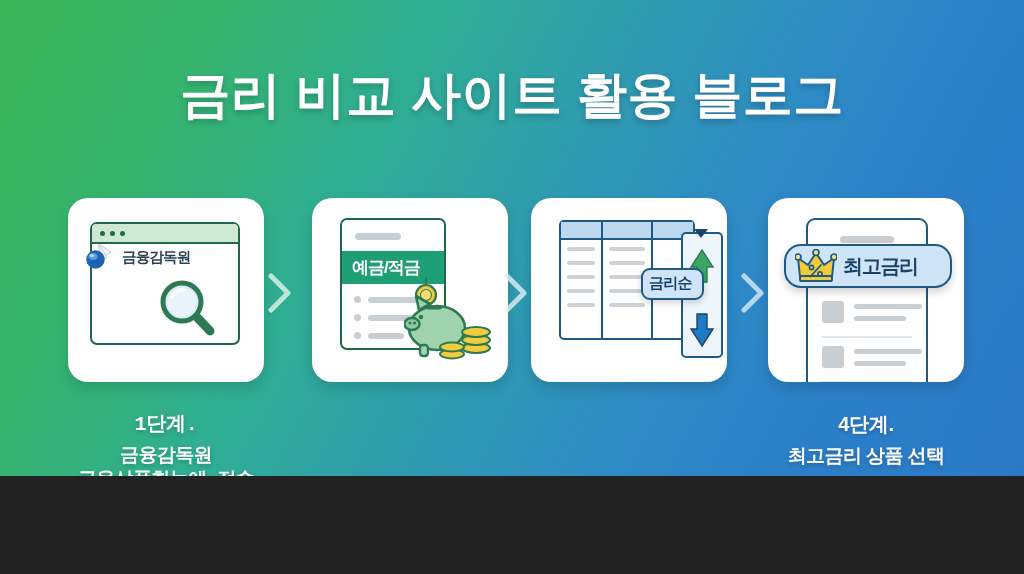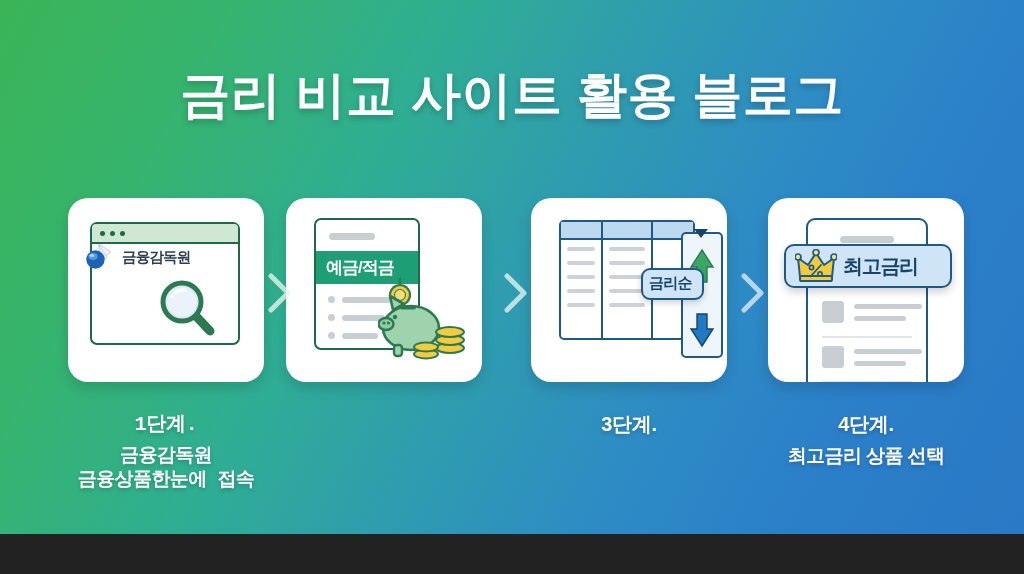--- a/index.html
+++ b/index.html
@@ -3,21 +3,21 @@
 <meta charset="utf-8">
 <style>
   html, body {
     margin: 0;
     padding: 0;
     background: #222;
   }
   #stage {
     position: relative;
     width: 1024px;
-    height: 534px;
+    height: 476px;
     overflow: hidden;
     font-family: "Liberation Sans", "DejaVu Sans", sans-serif;
     background: linear-gradient(118deg,
         #3bb457 0%,
         #36b46d 17%,
         #2fae93 35%,
         #2f9dae 50%,
         #2e8cc4 66%,
         #2b7fc9 82%,
         #2a79c6 100%);
@@ -45,21 +45,21 @@
     left: 0;
     width: 1024px;
     height: 330px;
   }
   .step {
     position: absolute;
     top: 0;
     width: 196px;
   }
   .step-1 { left: 68px; font-family: Liberation Mono, monospace; }
-  .step-2 { left: 286px; }
+  .step-2 { left: 312px; }
   .step-3 { left: 531px; }
   .step-4 { left: 768px; }
 
   .card {
     position: relative;
     width: 196px;
     height: 184px;
     background: #ffffff;
     border-radius: 20px;
     box-shadow: 0 6px 14px rgba(0,0,0,0.14);
@@ -268,21 +268,21 @@
   .phone-divider { height: 1.5px; background: #e3e6e9; margin: 2px 14px 8px 0; }
 
   .badge-top {
     position: absolute;
     left: 16px;
     top: 46px;
     width: 168px;
     height: 44px;
     background: #cfe5f7;
     border: 2.4px solid #1f5a86;
-    border-radius: 10px;
+    border-radius: 17px;
     box-shadow: 0 4px 8px rgba(0,0,0,0.18);
     display: flex;
     align-items: center;
     gap: 6px;
     padding-left: 9px;
     box-sizing: border-box;
   }
   .badge-top .label {
     font-size: 20px;
     font-weight: 700;
@@ -437,21 +437,20 @@
           <polygon points="2,3 16,3 9,12" fill="#17436b"></polygon>
         </svg>
 
         <div class="badge-sort">
           <span>금리순</span>
         </div>
 
       </div>
 
       <div class="caption">
-        <span class="step-num">3단계.</span>
       </div>
     </div>
 
     <div class="step step-4">
       <div class="card">
 
         <div class="phone">
           <div class="phone-topline"></div>
           <div class="phone-rows">
             <div class="phone-row">

